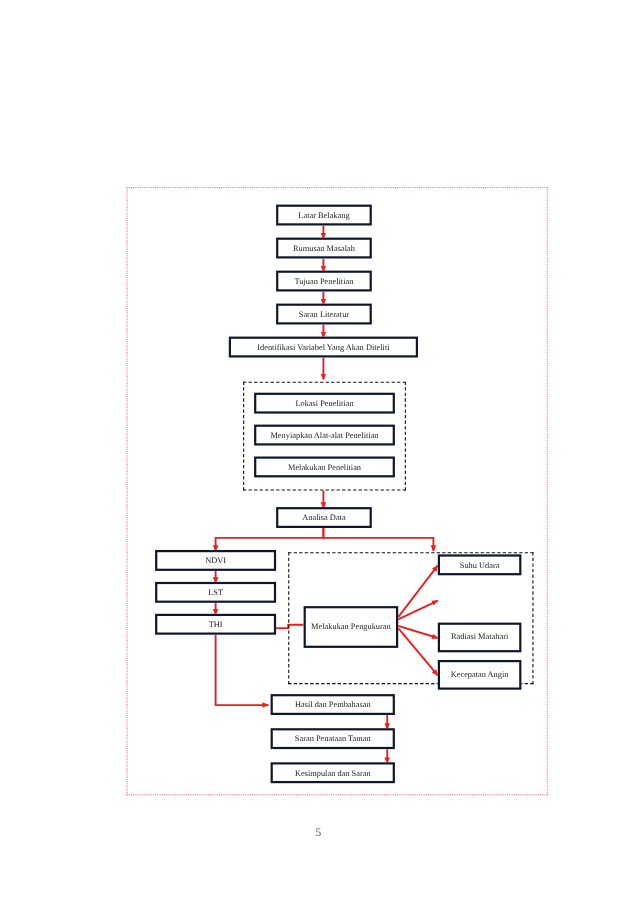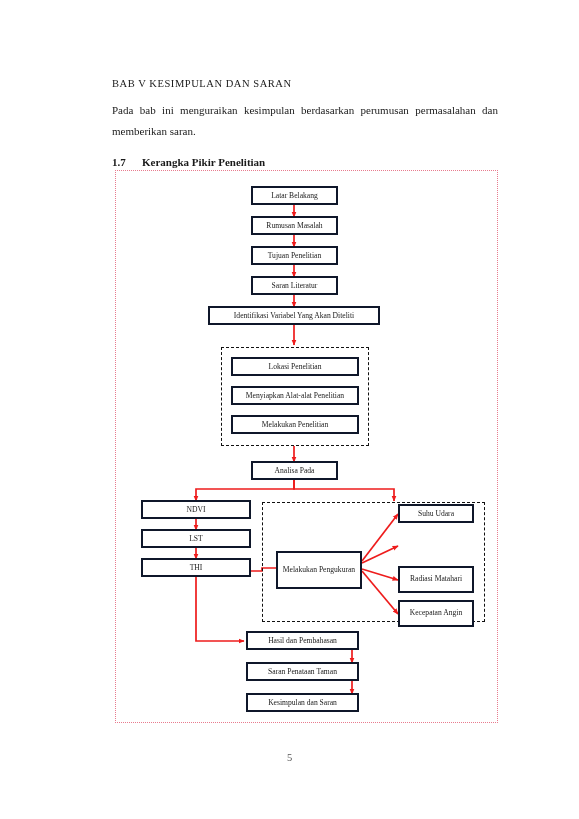--- a/index.html
+++ b/index.html
@@ -34,28 +34,20 @@
   .grp{position:absolute;box-sizing:border-box;border:1.4px dashed #111;z-index:1;}
 
   .pagenum{position:absolute;left:0;right:0;top:752px;text-align:center;
            font-size:10.5px;color:#555;}
 </style>
 </head>
 <body>
 
 <div class="page">
 
-  <div class="textblock">
-    <div class="chaptitle">BAB V KESIMPULAN DAN SARAN</div>
-    <p class="para">Pada bab ini menguraikan kesimpulan berdasarkan perumusan permasalahan dan memberikan saran.</p>
-    <div class="headrow">
-      <span class="headnum">1.7</span>
-      <span class="headtxt">Kerangka Pikir Penelitian</span>
-    </div>
-  </div>
 
   <div class="frame">
     <div class="canvas">
 
       <svg width="383" height="553">
         <defs>
           <marker id="ah" markerWidth="7" markerHeight="7" refX="5.4" refY="3" orient="auto" markerUnits="userSpaceOnUse">
             <path d="M0,0.5 L6,3 L0,5.5 z" fill="#ee1c1c"></path>
           </marker>
         </defs>
@@ -95,21 +87,21 @@
       <div class="nd" style="left:135px;top:45px;width:87px;height:19px;">Rumusan Masalah</div>
       <div class="nd" style="left:135px;top:75px;width:87px;height:19px;">Tujuan Penelitian</div>
       <div class="nd" style="left:135px;top:105px;width:87px;height:19px;">Saran Literatur</div>
       <div class="nd" style="left:92px;top:135px;width:172px;height:19px;">Identifikasi Variabel Yang Akan Diteliti</div>
 
       <div class="grp" style="left:105px;top:176px;width:148px;height:99px;"></div>
       <div class="nd" style="left:115px;top:186px;width:128px;height:19px;text-align:center;">Lokasi Penelitian</div>
       <div class="nd" style="left:115px;top:215px;width:128px;height:19px;">Menyiapkan Alat-alat Penelitian</div>
       <div class="nd" style="left:115px;top:244px;width:128px;height:19px;">Melakukan Penelitian</div>
 
-      <div class="nd" style="left:135px;top:290px;width:87px;height:19px;">Analisa Pada</div>
+      <div class="nd" style="left:135px;top:290px;width:87px;height:19px;">Analisa Data</div>
 
       <div class="nd" style="left:25px;top:329px;width:110px;height:19px;">NDVI</div>
       <div class="nd" style="left:25px;top:358px;width:110px;height:19px;">LST</div>
       <div class="nd" style="left:25px;top:387px;width:110px;height:19px;">THI</div>
 
       <div class="grp" style="left:146px;top:331px;width:223px;height:120px;"></div>
       <div class="nd" style="left:160px;top:380px;width:86px;height:38px;">Melakukan Pengukuran</div>
 
       <div class="nd" style="left:282px;top:333px;width:76px;height:19px;">Suhu Udara</div>
       <div class="nd two" style="left:282px;top:395px;width:76px;height:27px;">Radiasi Matahari</div>

